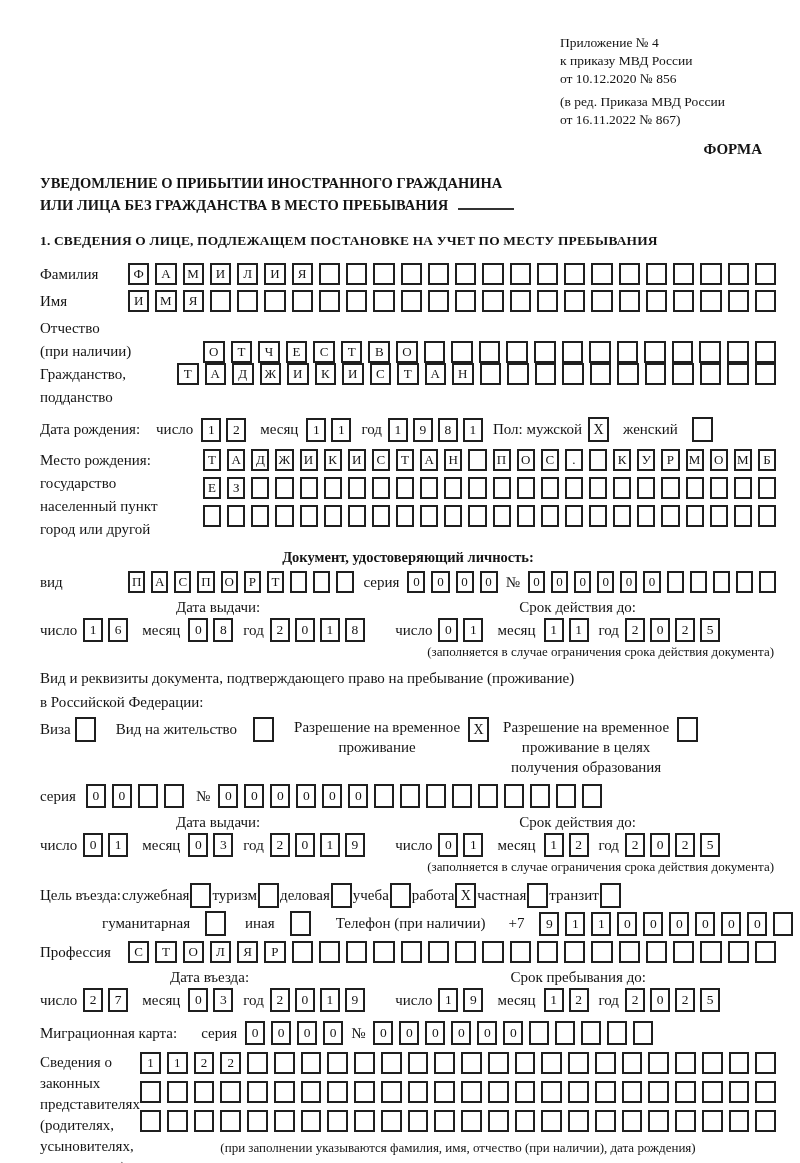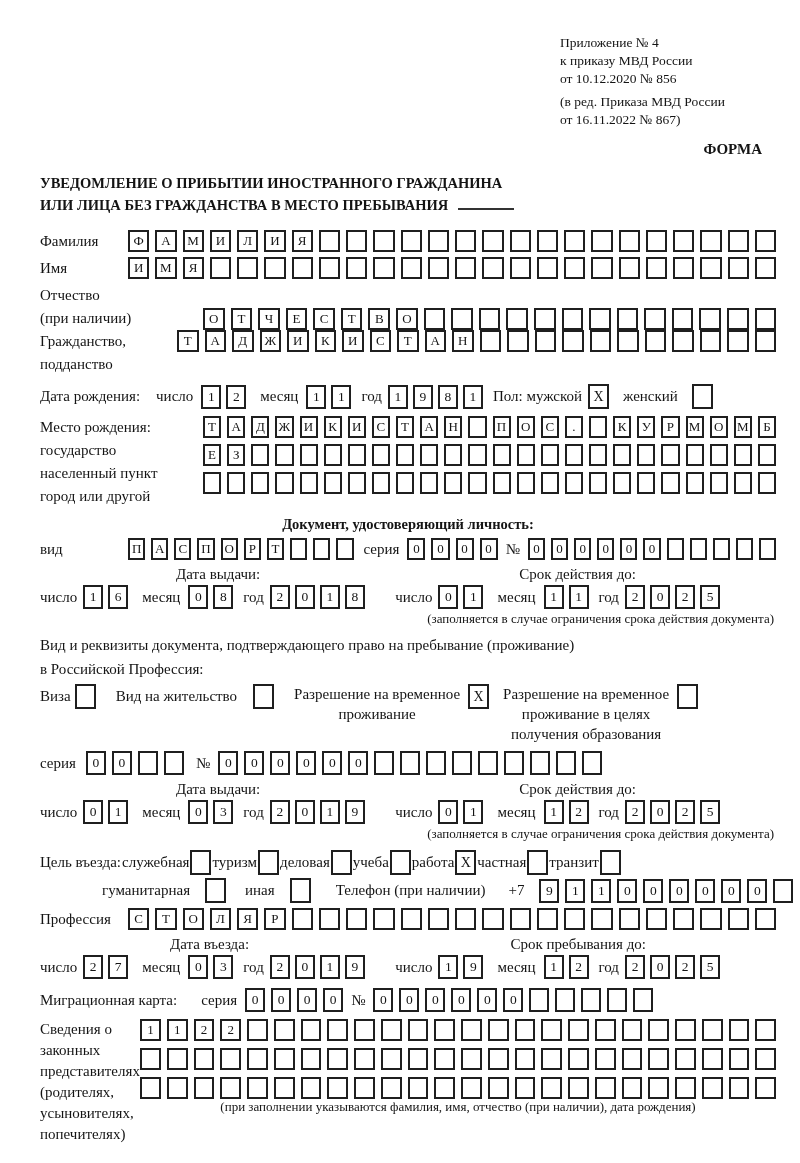--- a/index.html
+++ b/index.html
@@ -20,21 +20,21 @@
   .dgrp .cell,.fxg .cell{flex:0 0 auto;width:20px;height:24px;font-size:13.5px}
   .fxg{flex:0 0 auto}
   .chk{flex:0 0 auto;width:21px;height:25px;border:2px solid #1f1f1f;display:flex;align-items:center;justify-content:center;font-size:14px}
   .w88{flex:0 0 88px}
   .w163{flex:0 0 163px}
   .w137{flex:0 0 137px}
   .w100{flex:0 0 100px}
   .lh{line-height:23px}
   .lh21{line-height:21px;white-space:nowrap}
   .note{font-size:13px;text-align:right;margin-top:2px;padding-right:2px}
-  .cnote{font-size:13px;text-align:center;margin-top:0}
+  .cnote{font-size:13px;text-align:center;margin-top:8px}
   .dhd{display:flex;font-size:15px;margin-top:6px}
   .doch{text-align:center;font-weight:bold;font-size:14.5px;margin-top:8px}
   .ptext{font-size:15px;margin-top:6px;line-height:24px}
   .optlines{text-align:center;font-size:15px;line-height:20px}
   .opt{display:flex;align-items:flex-start;gap:8px}
   .ml4{margin-left:4px}.ml6{margin-left:6px}.ml8{margin-left:8px}.ml10{margin-left:10px}
   .ml12{margin-left:12px}.ml14{margin-left:14px}.ml16{margin-left:16px}.ml20{margin-left:20px}
   .ml24{margin-left:24px}.mla{margin-left:auto}
 </style>
 </head>
@@ -50,20 +50,21 @@
     <div>от 16.11.2022 № 867)</div>
   </div>
 
   <div class="forma">ФОРМА</div>
 
   <div class="title">
     <div>УВЕДОМЛЕНИЕ О ПРИБЫТИИ ИНОСТРАННОГО ГРАЖДАНИНА</div>
     <div><span>ИЛИ ЛИЦА БЕЗ ГРАЖДАНСТВА В МЕСТО ПРЕБЫВАНИЯ</span><span class="blank"></span></div>
   </div>
 
+  <div class="sech">1. СВЕДЕНИЯ О ЛИЦЕ, ПОДЛЕЖАЩЕМ ПОСТАНОВКЕ НА УЧЕТ ПО МЕСТУ ПРЕБЫВАНИЯ</div>
 
   <div class="frow" style="margin-top:14px">
     <div class="lbl w88">Фамилия</div>
     <div class="cells">
         <div class="cell">Ф</div>
         <div class="cell">А</div>
         <div class="cell">М</div>
         <div class="cell">И</div>
         <div class="cell">Л</div>
         <div class="cell">И</div>
@@ -370,21 +371,21 @@
         <div class="cell">2</div>
         <div class="cell">0</div>
         <div class="cell">2</div>
         <div class="cell">5</div>
       </div>
   </div>
 
   <div class="note">(заполняется в случае ограничения срока действия документа)</div>
 
   <div class="ptext">Вид и реквизиты документа, подтверждающего право на пребывание (проживание)</div>
-  <div class="ptext" style="margin-top:0">в Российской Профессия:</div>
+  <div class="ptext" style="margin-top:0">в Российской Федерации:</div>
 
   <div class="frow" style="align-items:flex-start;margin-top:3px">
     <span class="lbl" style="line-height:25px">Виза</span>
     <div class="chk ml4"></div>
     <span class="lbl ml20" style="line-height:25px">Вид на жительство</span>
     <div class="chk ml16"></div>
     <div class="opt ml20">
       <div class="optlines">
         <div>Разрешение на временное</div>
         <div>проживание</div>

